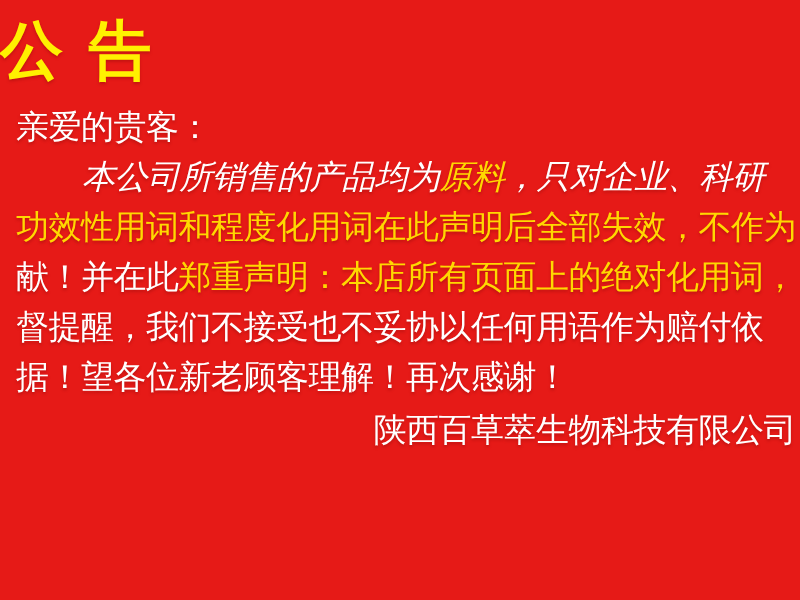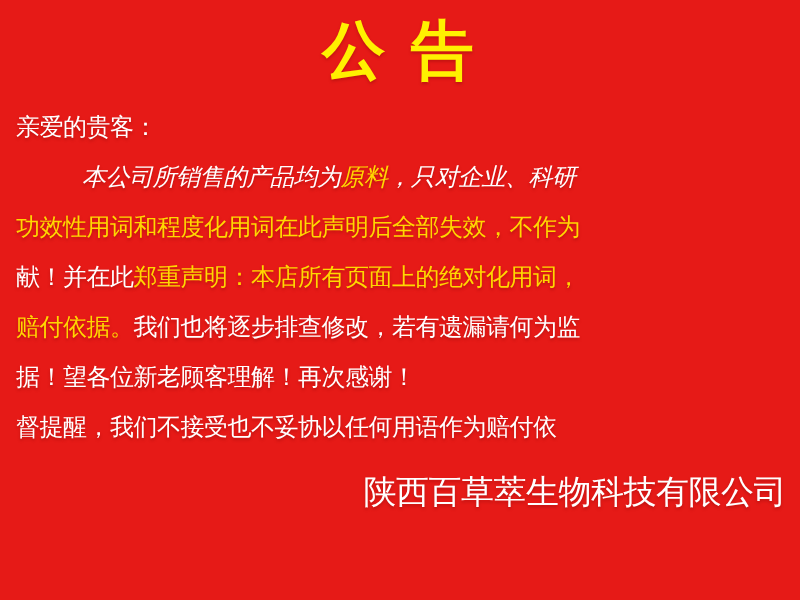--- a/index.html
+++ b/index.html
@@ -6,58 +6,57 @@
   .page {
     position: relative;
     width: 800px;
     height: 600px;
     overflow: hidden;
     background: var(--bg, #E61A17);
     font-family: "Liberation Sans", "DejaVu Sans", sans-serif;
   }
   .title {
     padding-top: 10px;
-    text-align: center;
+    text-align: left;
     font-size: 63px;
     line-height: 80px;
     font-weight: bold;
     color: var(--title, #FFF100);
     letter-spacing: 4px;
     text-shadow: 0 2px 3px rgba(130, 10, 10, 0.35);
   }
   .body {
-    margin: 12px 12px 16px 16px;
-    font-size: 24px;
+    margin: 12px 12px 4px 16px;
+    font-size: 33px;
     letter-spacing: -0.5px;
     line-height: 50px;
     color: var(--white, #FFFFFF);
     text-shadow: 0 2px 3px rgba(130, 10, 10, 0.4);
   }
   .line { white-space: nowrap; }
   .line.indent { padding-left: 66px; font-style: italic; }
   .seg-white { color: var(--white, #FFFFFF); }
   .seg-yellow { color: var(--yellow, #FFD800); }
   .signature {
     text-align: right;
-    padding-right: 14px;
+    padding-right: 4px;
     font-size: 33px;
     letter-spacing: -0.5px;
     line-height: 48px;
     color: var(--white, #FFFFFF);
     text-shadow: 0 2px 3px rgba(130, 10, 10, 0.4);
   }
 </style>
 </head>
 <body>
 
 <div class="page">
   <div class="title">公 告</div>
   <div class="body">
       <div class="line"><span class="seg-white">亲爱的贵客：</span></div>
       <div class="line indent"><span class="seg-white">本公司所销售的产品均为</span><span class="seg-yellow">原料</span><span class="seg-white">，只对企业、科研</span></div>
       <div class="line"><span class="seg-yellow">功效性用词和程度化用词在此声明后全部失效，不作为</span></div>
       <div class="line"><span class="seg-white">献！并在此</span><span class="seg-yellow">郑重声明：本店所有页面上的绝对化用词，</span></div>
-      <div class="line"><span class="seg-yellow">赔付依据。</span><span class="seg-white">我们也将逐步排查修改，若有遗漏请何为监</span></div>
+      <div class="line"><span class="seg-white">督提醒，我们不接受也不妥协以任何用语作为赔付依</span></div>
       <div class="line"><span class="seg-white">据！望各位新老顾客理解！再次感谢！</span></div>
-      <div class="line"><span class="seg-white">督提醒，我们不接受也不妥协以任何用语作为赔付依</span></div>
     </div>
   <div class="signature">陕西百草萃生物科技有限公司</div>
 </div>
 
 </body></html>

